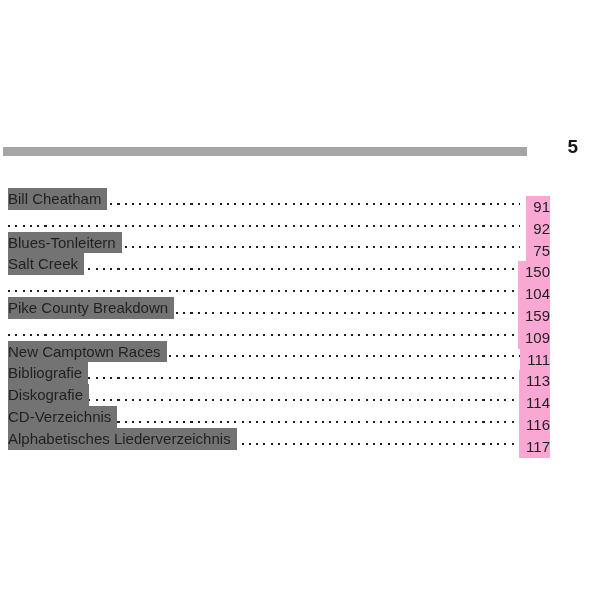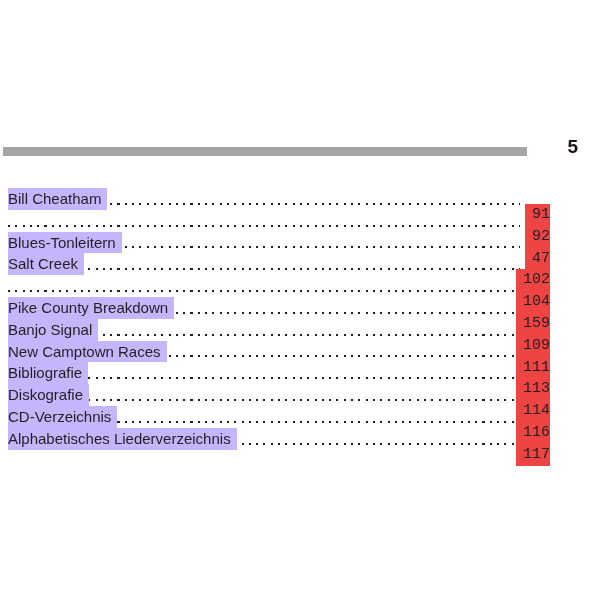--- a/index.html
+++ b/index.html
@@ -57,33 +57,32 @@
       #231f20 0,
       #231f20 2px,
       transparent 2px,
       transparent 7.3px
     );
   }
   .toc-title {
     position: relative;
     z-index: 1;
     display: inline-block;
-    background: #c4b5fd;
+    background: #737373;
     padding-right: 6px;
     line-height: 21.8px;
   }
   .toc-page {
     position: absolute;
     z-index: 1;
     right: 0;
-    top: 16px;
-    background: #ef4444;
+    top: 8px;
+    background: #f9a8d4;
     padding-left: 7px;
     line-height: 21.8px;
-    font-family: Liberation Mono, monospace;
   }
 </style>
 </head>
 <body>
 
 <div class="page">
   <div class="header-rule"></div>
   <div class="page-number">5</div>
   <div class="toc-list">
   <div class="toc-row">
@@ -93,44 +92,43 @@
   </div>
 
   <div class="toc-row">
     <span class="dot-leader"></span>
     <span class="toc-page">92</span>
   </div>
 
   <div class="toc-row">
     <span class="dot-leader"></span>
     <span class="toc-title">Blues-Tonleitern</span>
-    <span class="toc-page">47</span>
+    <span class="toc-page">75</span>
   </div>
 
 
   <div class="toc-row">
     <span class="dot-leader"></span>
     <span class="toc-title">Salt Creek</span>
-    <span class="toc-page">102</span>
+    <span class="toc-page">150</span>
   </div>
 
   <div class="toc-row">
     <span class="dot-leader"></span>
     <span class="toc-page">104</span>
   </div>
 
   <div class="toc-row">
     <span class="dot-leader"></span>
     <span class="toc-title">Pike County Breakdown</span>
     <span class="toc-page">159</span>
   </div>
 
   <div class="toc-row">
     <span class="dot-leader"></span>
-    <span class="toc-title">Banjo Signal</span>
     <span class="toc-page">109</span>
   </div>
 
   <div class="toc-row">
     <span class="dot-leader"></span>
     <span class="toc-title">New Camptown Races</span>
     <span class="toc-page">111</span>
   </div>
 
   <div class="toc-row">

